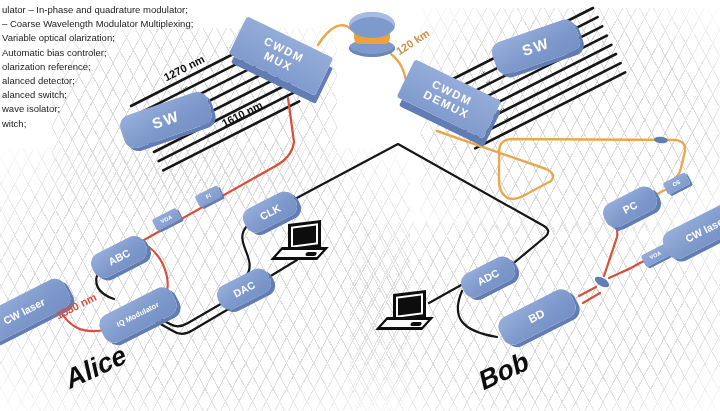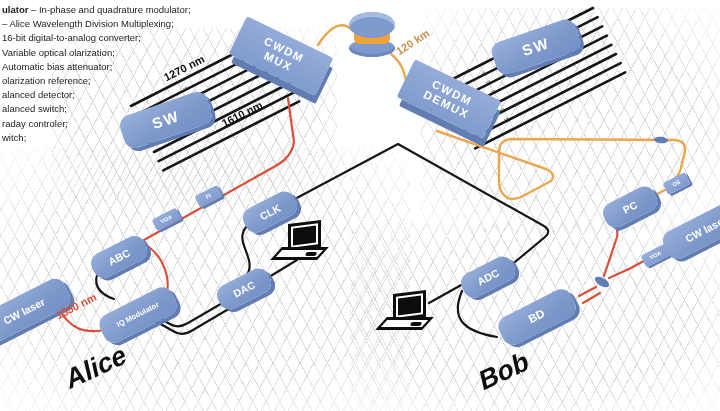--- a/index.html
+++ b/index.html
@@ -43,21 +43,21 @@
   .lap-screen{width:33px;height:27px;background:#fff;border:3px solid #0d0d0d;
           box-sizing:border-box;padding:2px;margin-left:9px;transform:skewY(-7deg);}
   .lap-scr{width:100%;height:100%;background:#0d0d0d;}
   .lap-base{position:relative;width:47px;height:13px;background:#fbfbfb;border:3px solid #0d0d0d;
           box-sizing:border-box;margin-top:-2px;transform:skewX(-42deg) translateX(-3px);}
   .lap-pad{position:absolute;right:3px;top:2px;width:11px;height:4px;background:#0d0d0d;
           border-radius:2px;transform:skewX(30deg);}
   
   .legend{position:absolute;left:2px;top:3px;z-index:4;color:#1b1b1b;}
   .legend-line{font-size:9.5px;line-height:14.2px;white-space:nowrap;font-weight:400;}
-  .legend-line b{font-weight:700;}
+  .legend-line b{font-weight:400;}
   .wlabel{position:absolute;font-weight:bold;font-size:11px;z-index:3;white-space:nowrap;
           transform:rotate(-27deg);}
   .station{position:absolute;font-size:27px;font-weight:bold;color:#0d0d0d;z-index:3;
           transform:rotate(-25deg) skewX(-12deg);}
 </style>
 </head>
 <body>
 
 <div class="stage">
 
@@ -208,23 +208,22 @@
   <div class="wlabel" style="left:162px;top:62px;color:#111;">1270 nm</div>
   <div class="wlabel" style="left:220px;top:108px;color:#111;">1610 nm</div>
   <div class="wlabel" style="left:54px;top:300px;color:var(--red);">1550 nm</div>
   <div class="wlabel" style="left:394px;top:36px;color:var(--distcol);transform:rotate(-33deg);">120 km</div>
 
   <div class="station" style="left:64px;top:352px;">Alice</div>
   <div class="station" style="left:478px;top:356px;">Bob</div>
 
   <div class="legend">
       <div class="legend-line"><b>ulator</b><span> – In-phase and quadrature modulator;</span></div>
-      <div class="legend-line"><b></b><span>– Alice Wavelength Division Multiplexing;</span></div>
-      <div class="legend-line"><b></b><span>16-bit digital-to-analog converter;</span></div>
+      <div class="legend-line"><b></b><span>– Coarse Wavelength Modulator Multiplexing;</span></div>
       <div class="legend-line"><b></b><span>Variable optical olarization;</span></div>
-      <div class="legend-line"><b></b><span>Automatic bias attenuator;</span></div>
+      <div class="legend-line"><b></b><span>Automatic bias controler;</span></div>
       <div class="legend-line"><b></b><span>olarization reference;</span></div>
       <div class="legend-line"><b></b><span>alanced detector;</span></div>
       <div class="legend-line"><b></b><span>alanced switch;</span></div>
-      <div class="legend-line"><b></b><span>raday controler;</span></div>
+      <div class="legend-line"><b></b><span>wave isolator;</span></div>
       <div class="legend-line"><b></b><span>witch;</span></div>
     </div>
 </div>
 
 </body></html>

